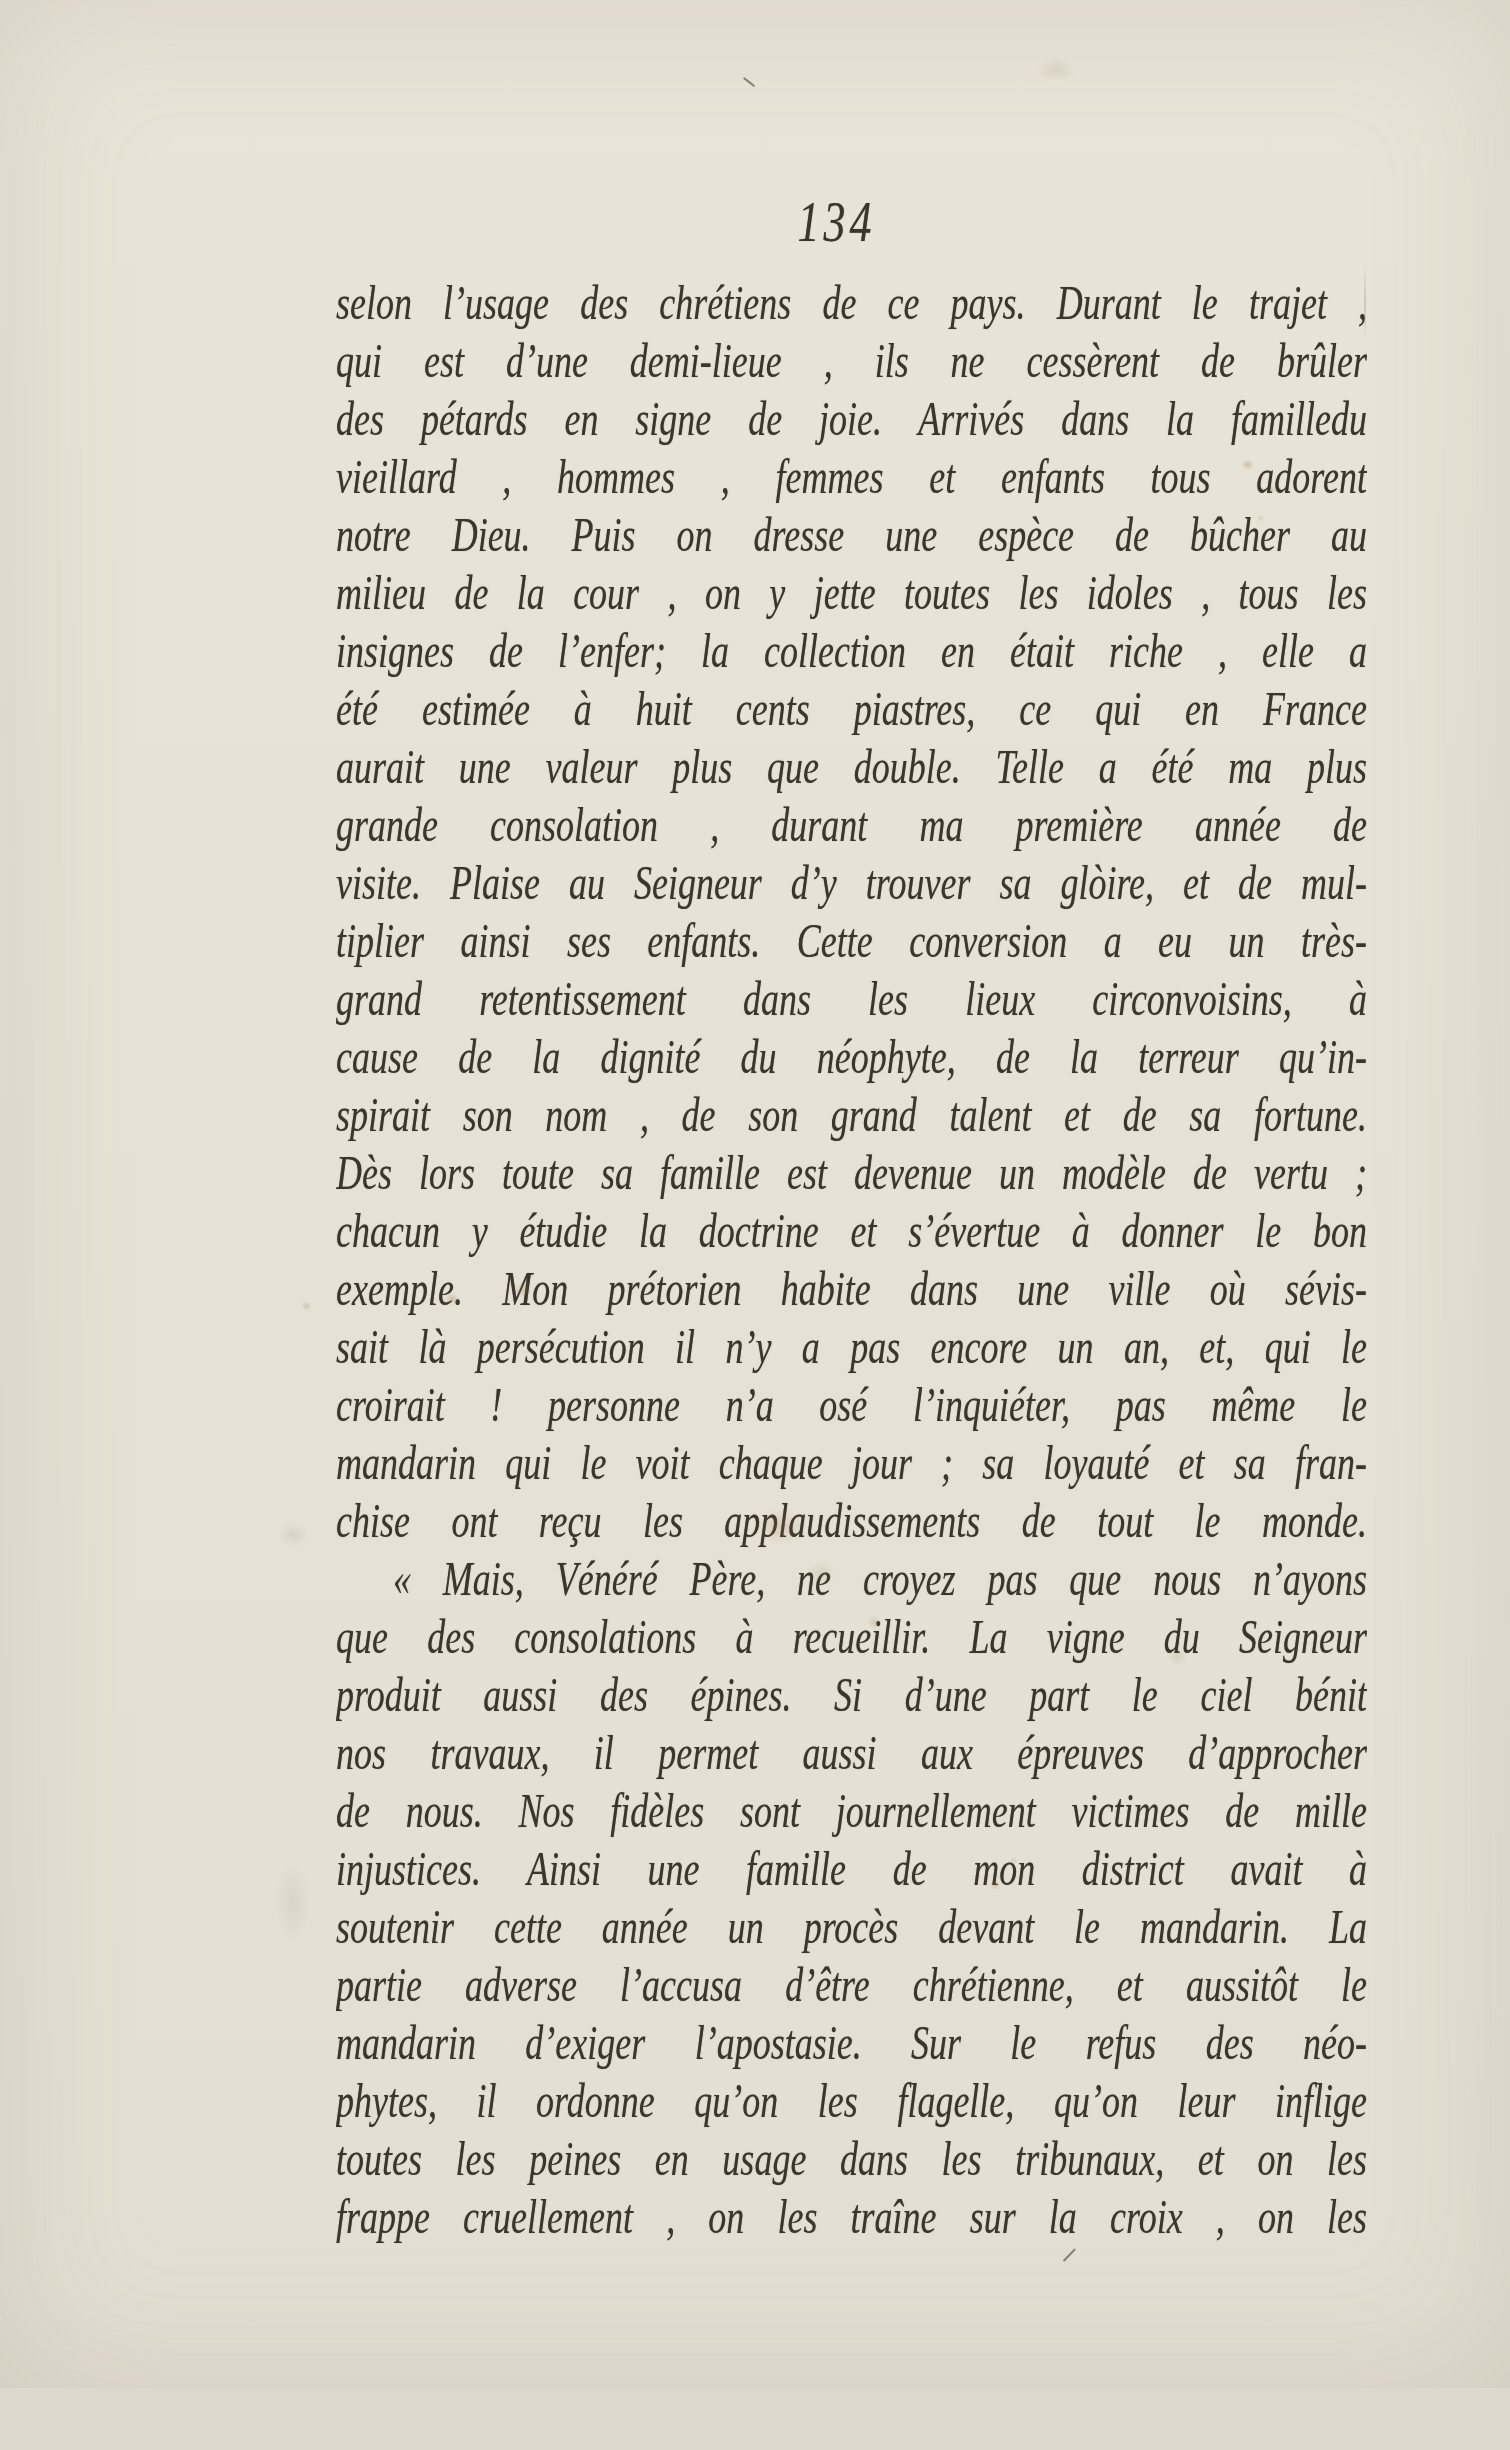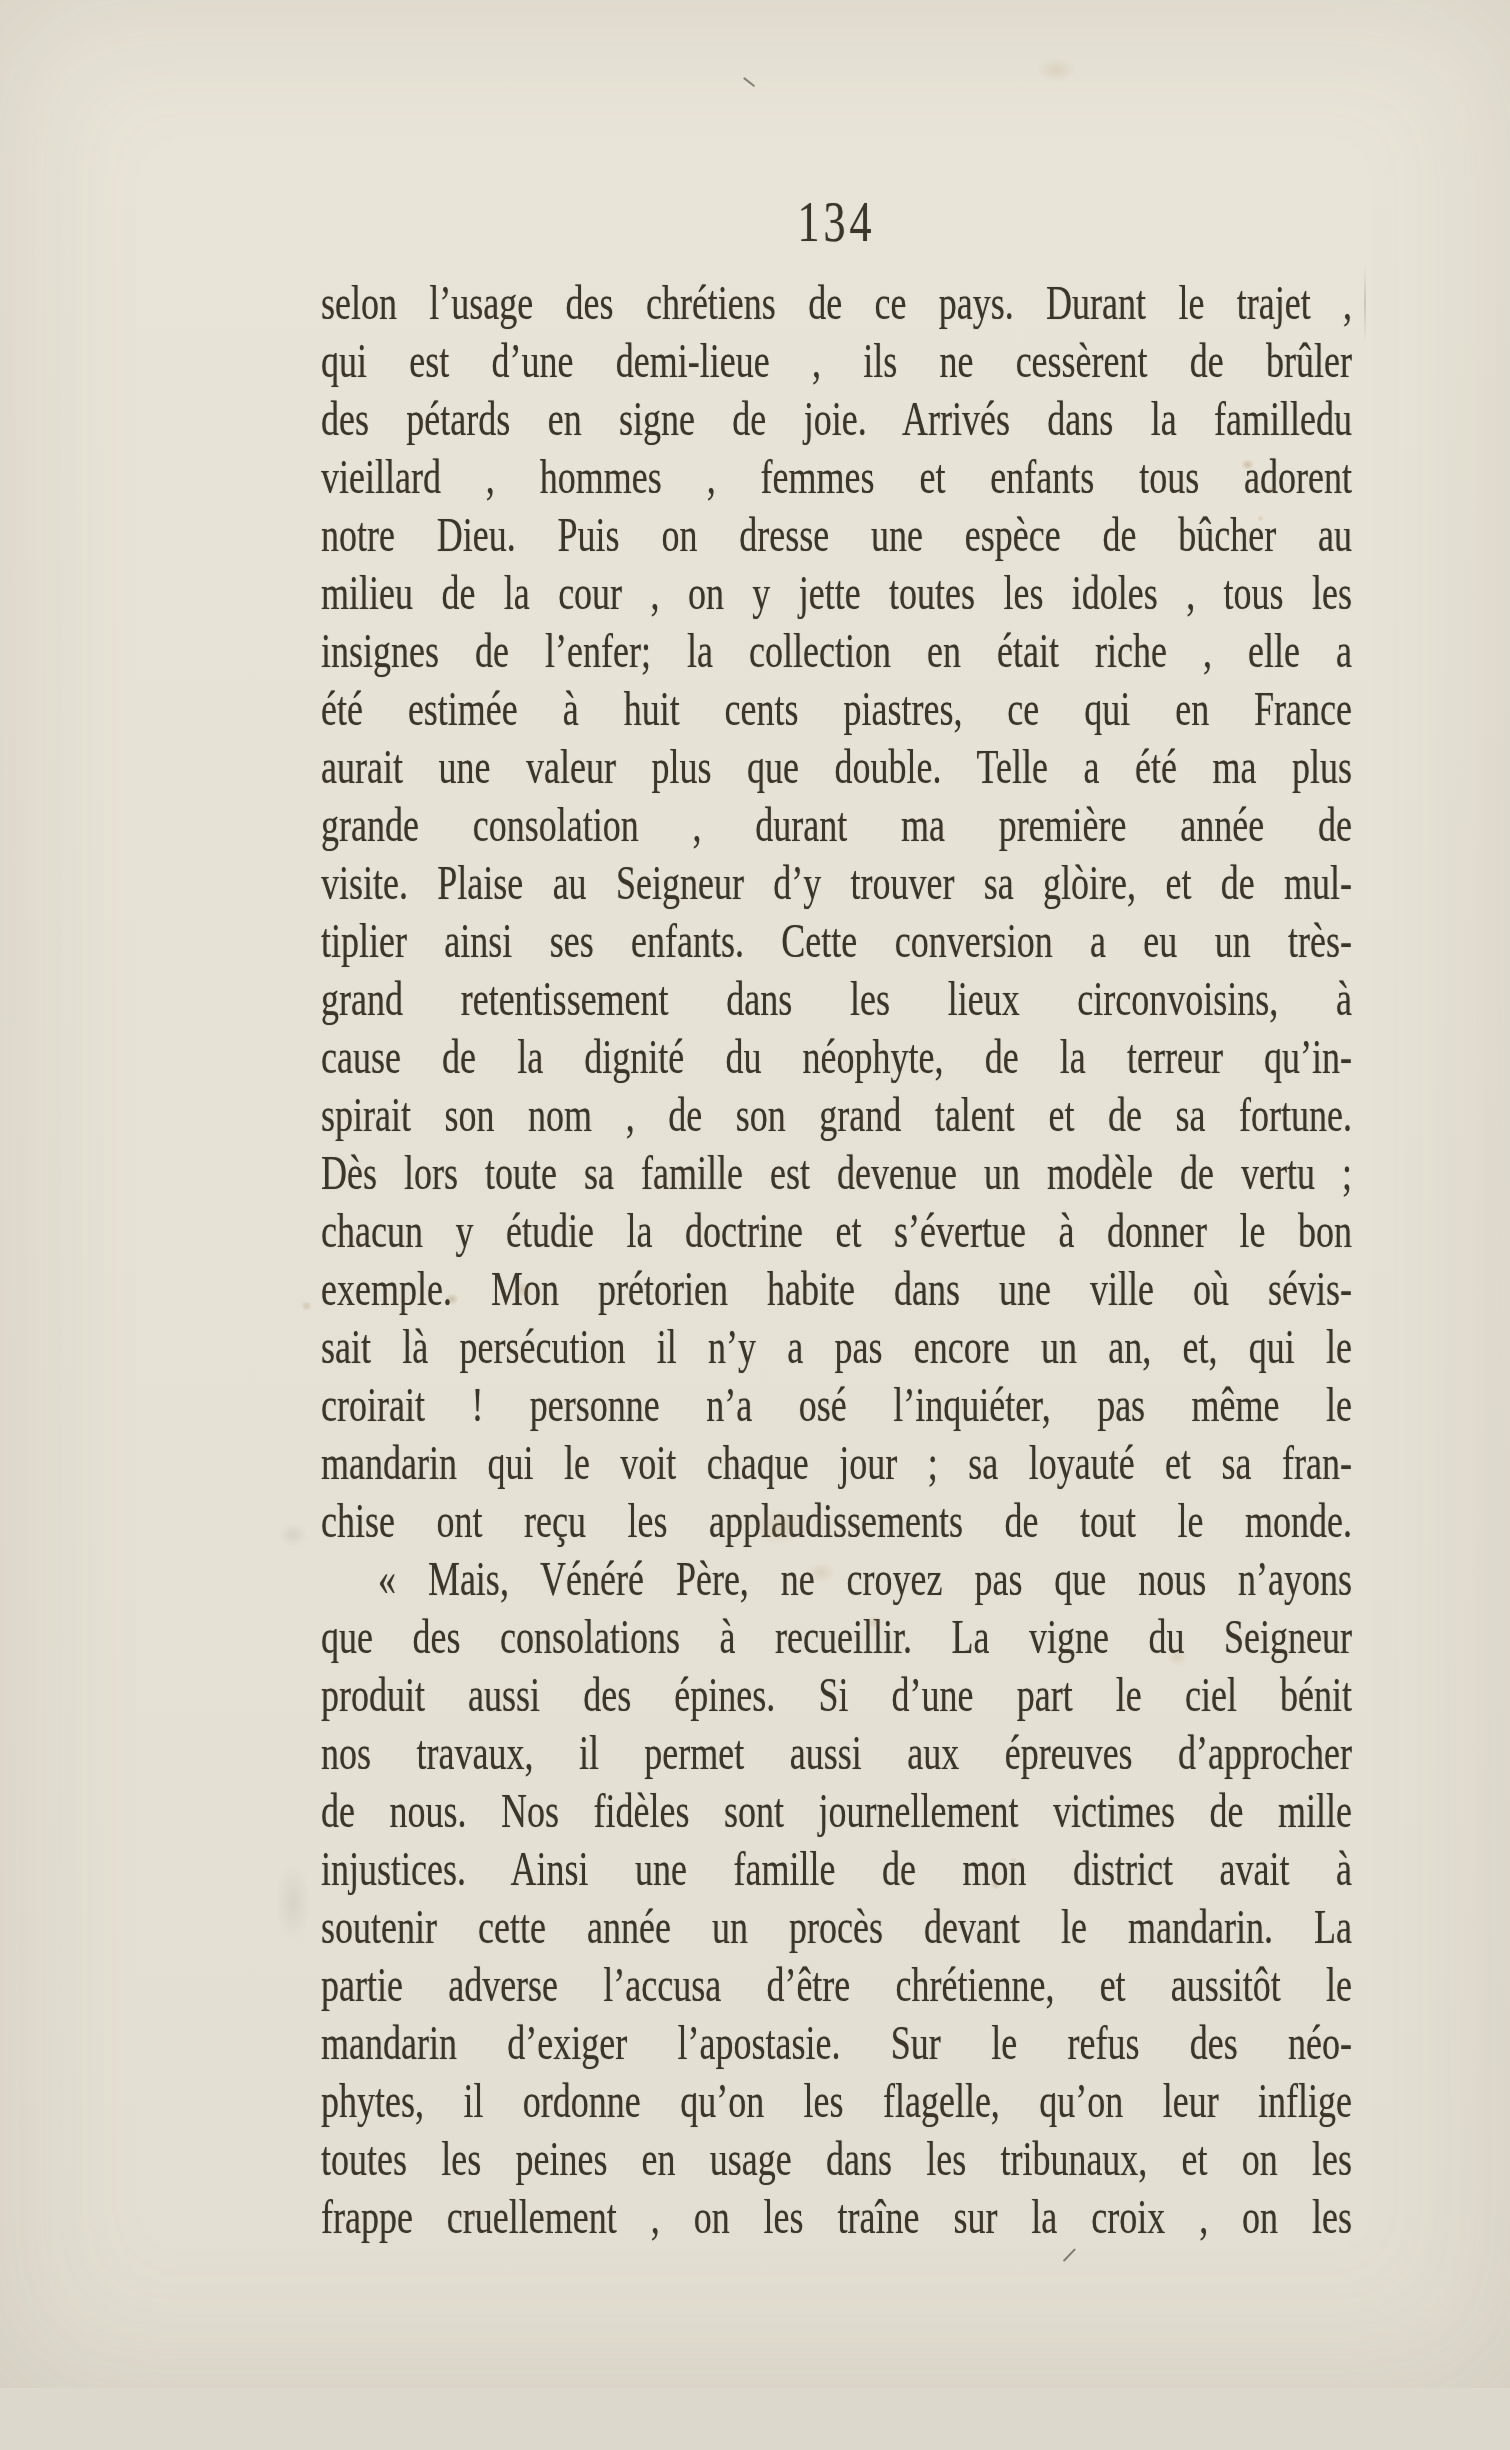--- a/index.html
+++ b/index.html
@@ -6,30 +6,31 @@
   body{
     width:1510px;height:2450px;overflow:hidden;
     background:#dcd8cb;
     font-family:"Liberation Serif","DejaVu Serif",serif;
   }
   .paper{
     position:relative;width:1510px;height:2388px;
     background:linear-gradient(180deg,#e8e4d7 0%,#e6e2d5 40%,#e4e0d3 78%,#e2ded1 100%);
     box-shadow:inset 0 0 146px rgba(125,115,92,.16);
     color:var(--ink,#3b352b);
+    font-style:italic;
   }
   .pagenum{
     position:absolute;left:321px;top:194px;width:1031px;height:58px;
     line-height:58px;text-align:center;
     font-size:44px;letter-spacing:4px;
     transform:scaleY(1.3);
     text-shadow:0 0 0.8px rgba(59,53,43,.55);
   }
   .textblock{
-    position:absolute;left:321px;top:274px;width:1031px;
+    position:absolute;left:336px;top:274px;width:1031px;
   }
   .line{
     height:58px;line-height:58px;overflow:hidden;
     font-size:36px;
     text-align:justify;text-align-last:justify;
     transform:scaleY(1.34);
     text-shadow:0 0 0.8px rgba(59,53,43,.5);
     white-space:normal;
   }
   .line.indent{padding-left:57px;}

